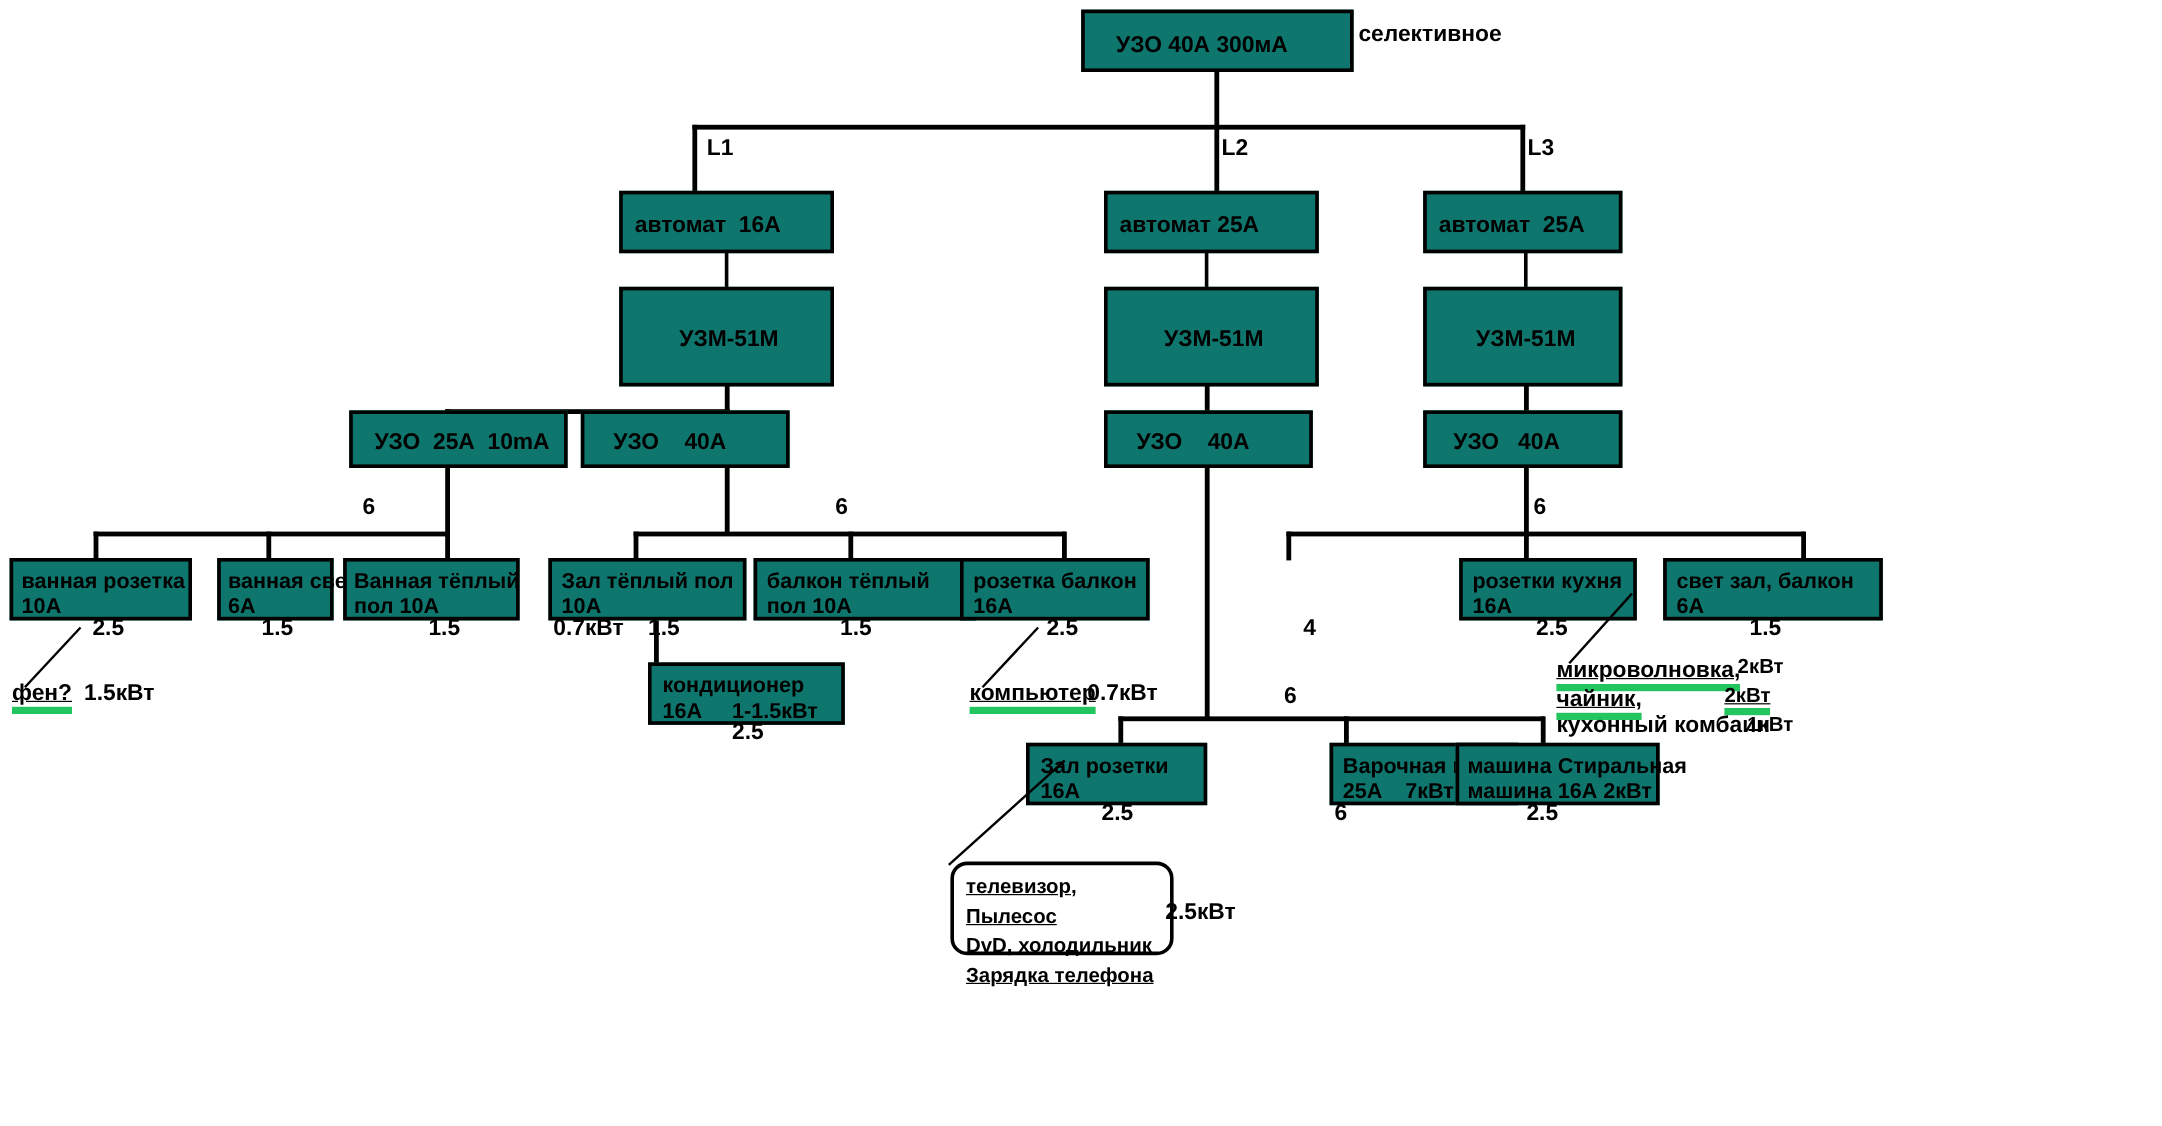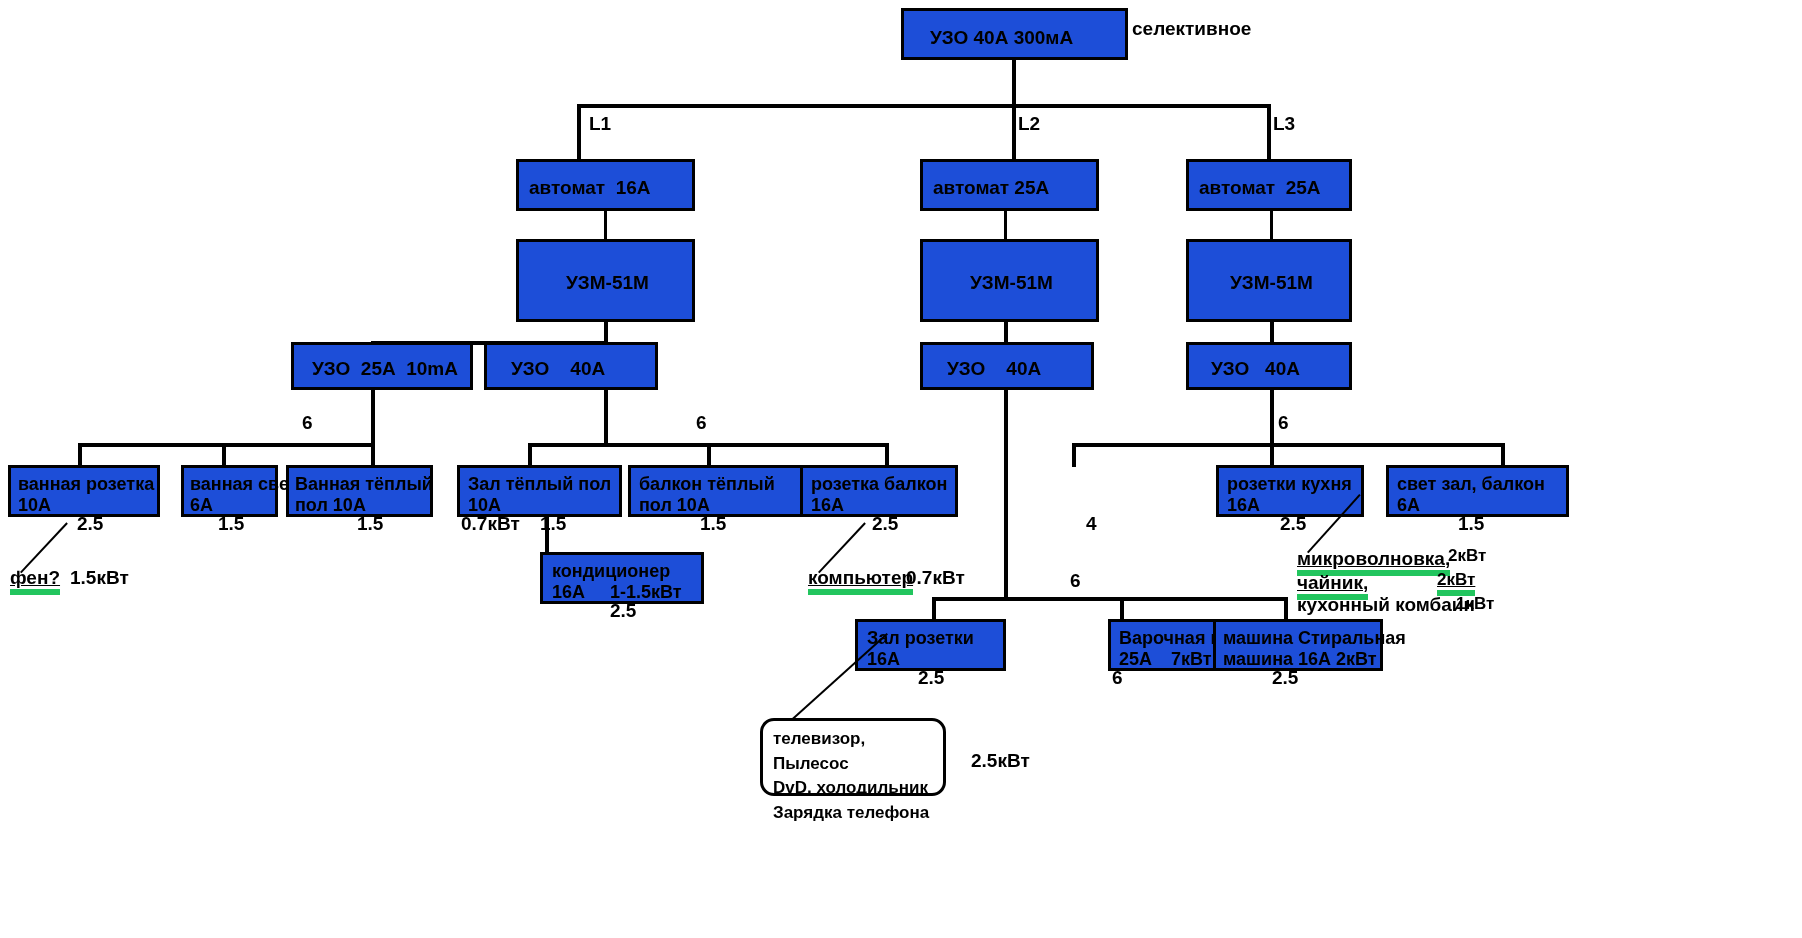--- a/index.html
+++ b/index.html
@@ -9,21 +9,21 @@
     height:938px;
     background:#ffffff;
     font-family:"Liberation Sans", sans-serif;
     overflow:hidden;
   }
   
   .box{
     position:absolute;
     box-sizing:border-box;
     border:3px solid #000;
-    background:#1d4ed8;
+    background:#0f766e;
     color:#000;
     font-weight:bold;
     line-height:1.25;
     white-space:pre;
   }
   .box .l1{position:absolute;}
   .box .l2{position:absolute;}
   
   .wv{position:absolute;background:#000;width:4px;}
   .wh{position:absolute;background:#000;height:4px;}
@@ -235,20 +235,20 @@
   <div class="gauge" style="left:1112px;top:667px;">6</div>
 
   <div class="box" style="left:1213px;top:619px;width:170px;height:52px;font-size:18px;">
     <span class="l1" style="left:7px;top:5px;">машина Стиральная</span>
     <span class="l2" style="left:7px;top:26px;">машина 16А</span>
     <span class="l2" style="left:120px;top:26px;">2кВт</span>
   </div>
   <div class="gauge" style="left:1272px;top:667px;">2.5</div>
 
   <div class="leader" style="left:790px;top:720px;width:130px;transform:rotate(-42deg);"></div>
-  <div class="rounded" style="left:760px;top:718px;width:186px;height:78px;font-size:17px;">
+  <div class="rounded" style="left:792px;top:718px;width:186px;height:78px;font-size:17px;text-decoration:underline;">
     <div>телевизор, Пылесос</div>
     <div>DvD,  холодильник</div>
     <div>Зарядка телефона</div>
   </div>
   <div class="txt" style="left:971px;top:750px;font-size:19px;">2.5кВт</div>
 
 </div>
 
 </body></html>

